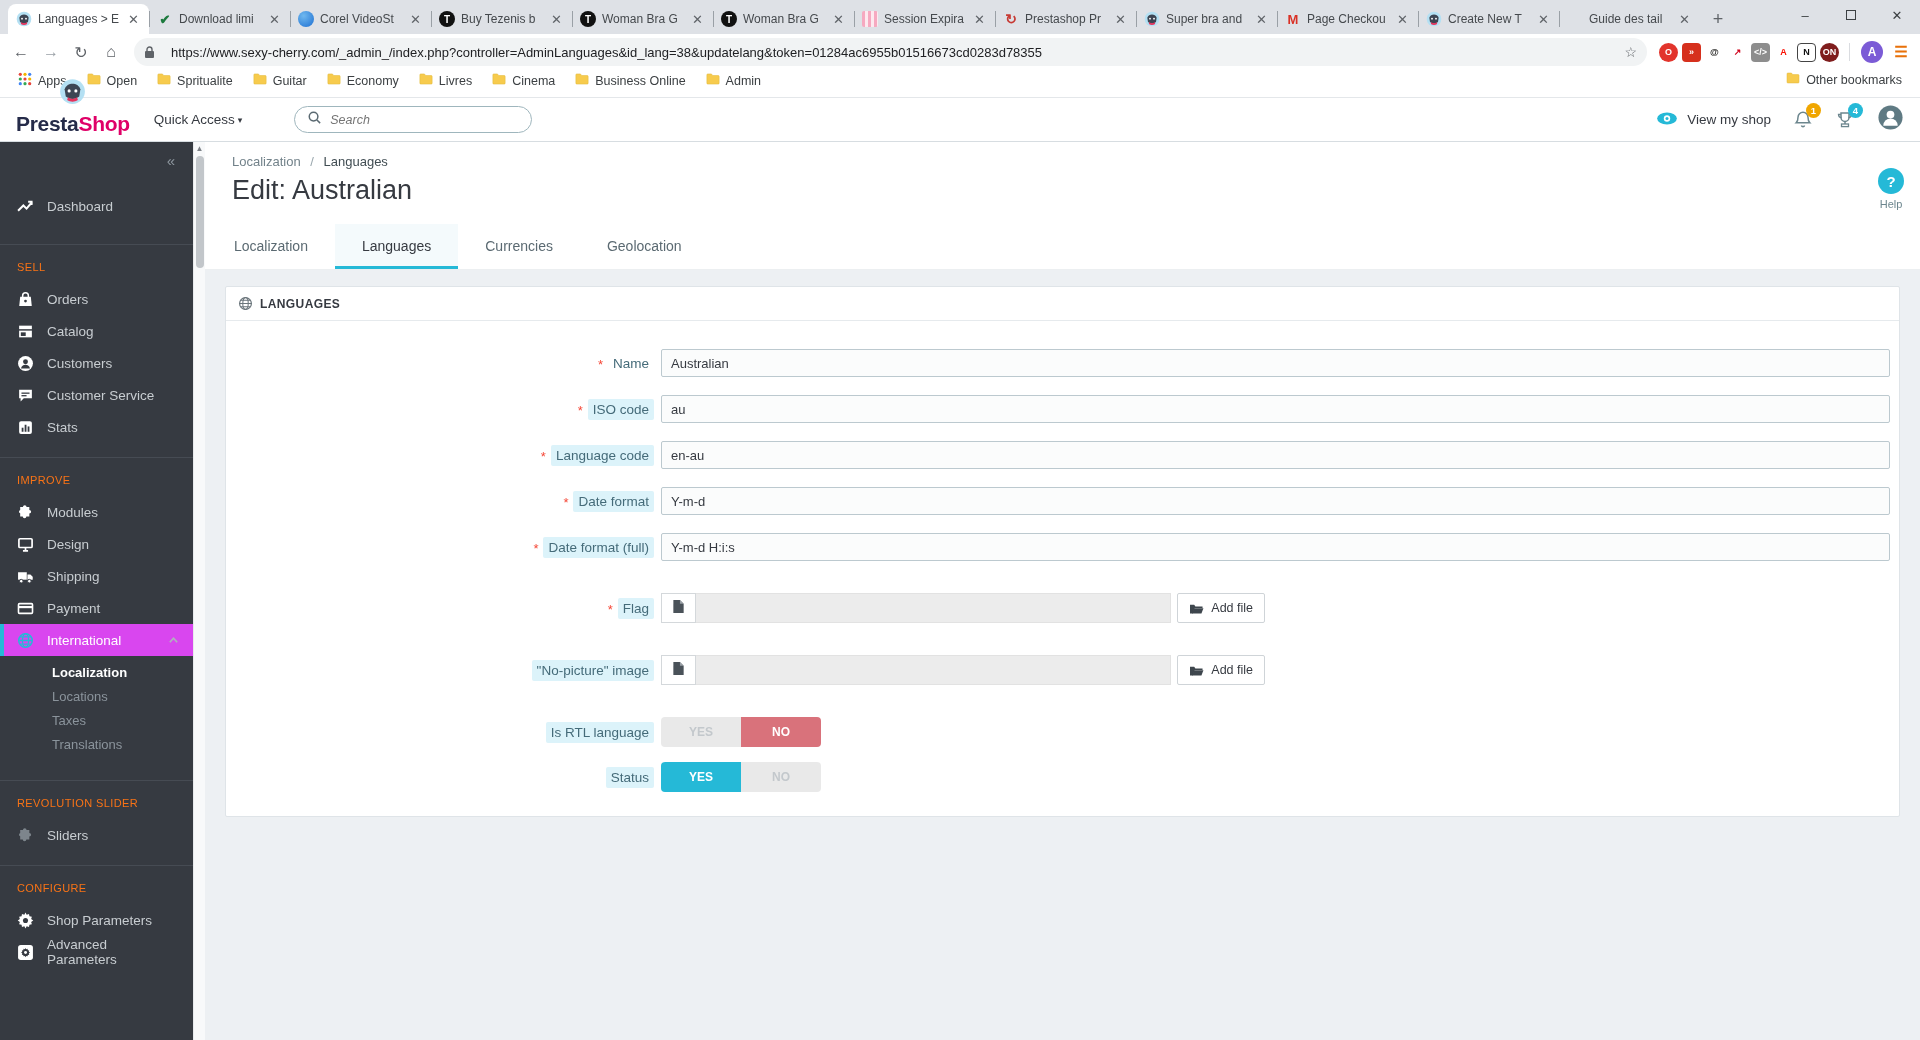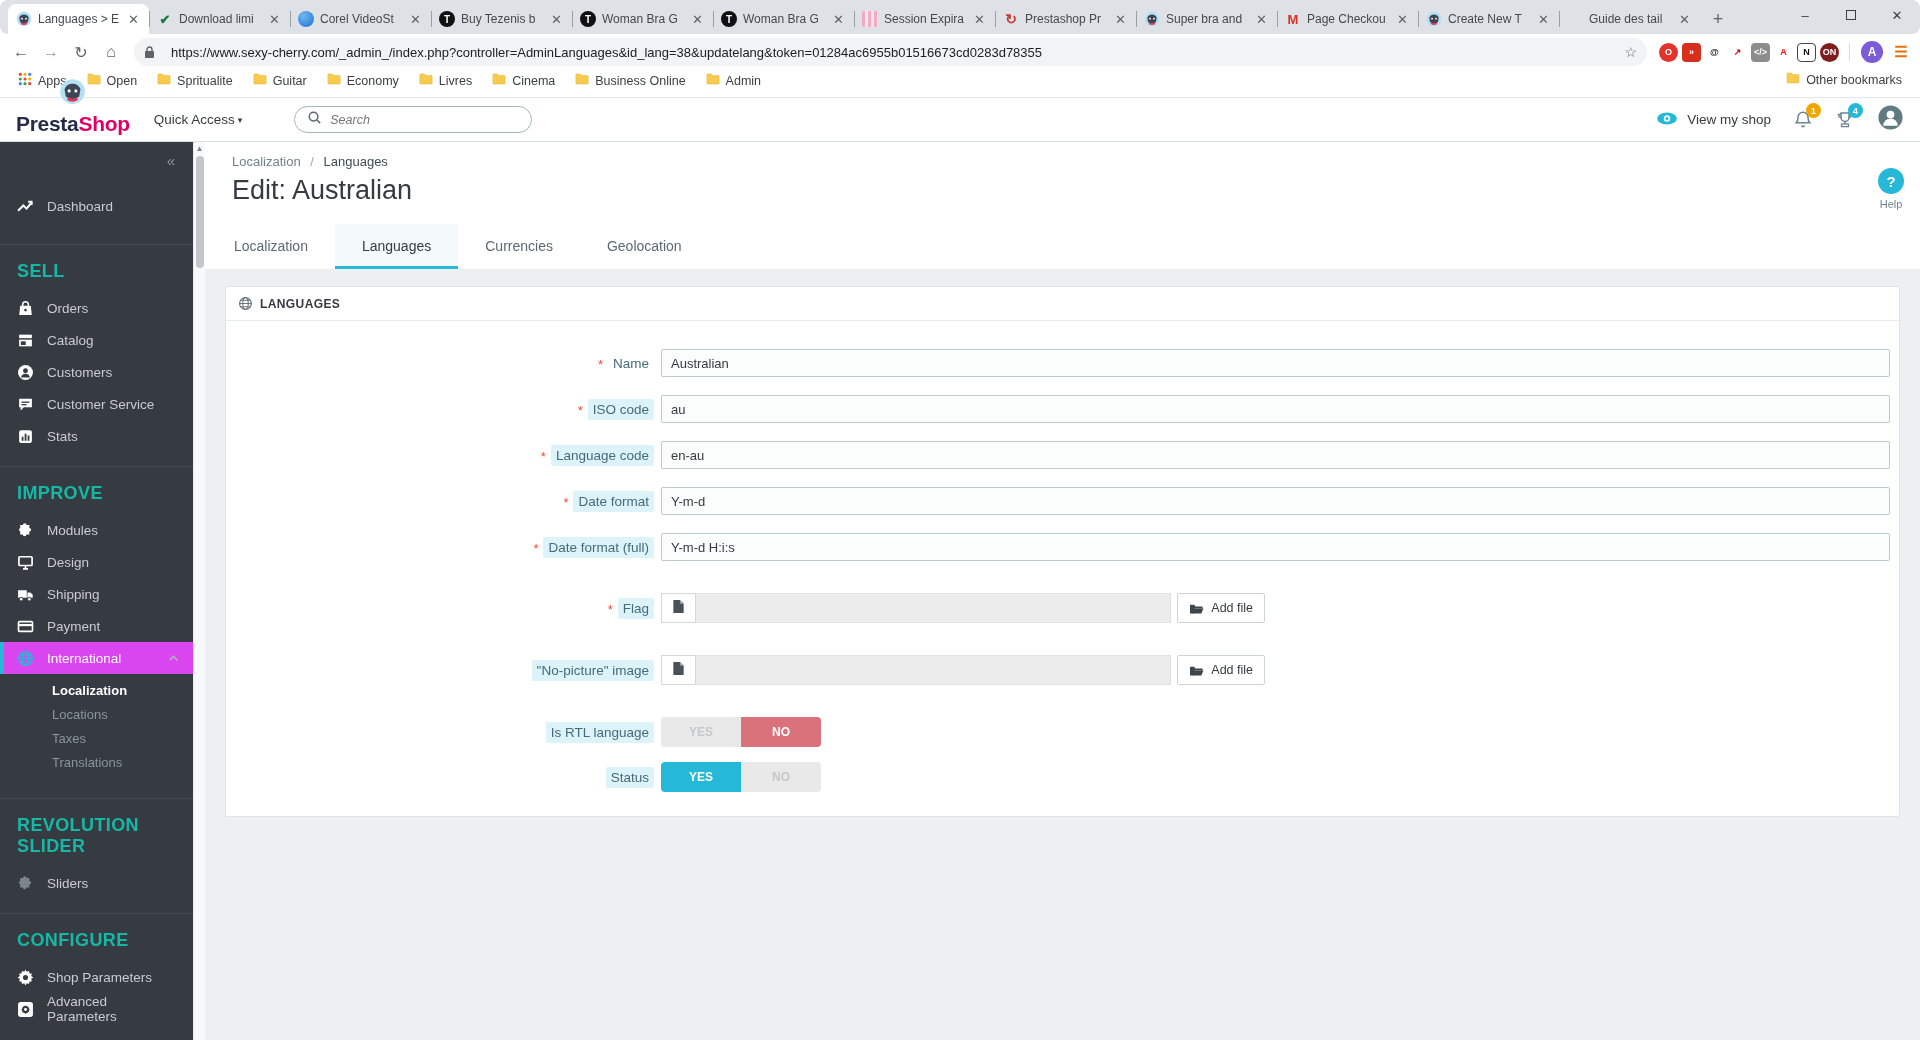--- a/index.html
+++ b/index.html
@@ -1,20 +1,20 @@
 <!DOCTYPE html>
 <html><head>
 <meta charset="utf-8">
 <style>
   * { margin:0; padding:0; box-sizing:border-box; }
   html,body { width:1920px; height:1040px; overflow:hidden; font-family:"Liberation Sans", sans-serif; }
   .screen { position:relative; width:1920px; height:1040px; background:#fff; }
 
   
-  .tabstrip { height:34px; background:#dee1e6; display:flex; align-items:flex-end; padding-left:8px;border-radius:8px; }
+  .tabstrip { height:34px; background:#dee1e6; display:flex; align-items:flex-end; padding-left:8px; }
   .tab { position:relative; width:141px; height:30px; display:flex; align-items:center; gap:6px;
          padding:0 8px; color:#45494d; font-size:12px; cursor:default; }
   .tab:not(.active):not(:first-child)::before { content:""; position:absolute; left:0; top:7px; bottom:7px; width:1px; background:#9aa0a6; }
   .tab.active { background:#fff; border-radius:8px 8px 0 0; z-index:2; }
   .tab.active::before { display:none; }
   .tab-title { flex:1; white-space:nowrap; overflow:hidden; }
   .tab-close { font-size:13px; color:#5f6368; padding:0 2px; }
   .fav { width:16px; height:16px; flex:0 0 16px; display:inline-flex; align-items:center; justify-content:center; font-size:10px; }
   .fav svg { width:16px; height:16px; }
   .fav-tcircle { background:#111; color:#fff; border-radius:50%; font-weight:bold; font-size:10px; }
@@ -80,21 +80,21 @@
   
   .ps-body { display:flex; height:898px; }
   .sidebar { width:193px; background:#363a41; color:#c8cdd1; flex:0 0 193px; overflow:hidden; font-size:13.5px; }
   .sb-collapse { height:36px; display:flex; align-items:center; justify-content:flex-end; padding-right:20px;
                  color:#8d969e; font-size:15px; letter-spacing:-2px; }
   .sb-item { height:32px; display:flex; align-items:center; gap:13px; padding:0 14px 0 17px; color:#c8cdd1; cursor:default; }
   .sb-item .icon { width:17px; height:17px; flex:0 0 17px; display:inline-flex; color:#fff; }
   .sb-item .icon svg { width:17px; height:17px; }
   .sb-dashboard { margin:12px 0 22px; }
   .sb-section { border-top:1px solid #464b53; margin-top:14px; padding-top:4px; }
-  .sb-header { color:#14b8a6; font-weight:bold; font-size:18px; letter-spacing:.4px; padding:12px 17px 10px; }
+  .sb-header { color:#f97316; font-weight:normal; font-size:11px; letter-spacing:.4px; padding:12px 17px 10px; }
   .sb-item.active-parent { background:#d946ef; color:#fff; position:relative; }
   .sb-item.active-parent::before { content:""; position:absolute; left:0; top:0; bottom:0; width:4px; background:#25b9d7; }
   .sb-item.active-parent .icon { color:#25b9d7; }
   .sb-chevron { margin-left:auto; color:#aeb5bb; display:flex; }
   .sb-chevron svg { width:11px; height:11px; }
   .submenu { padding:4px 0 10px; }
   .submenu-item { height:24px; display:flex; align-items:center; padding-left:52px; color:#8b949c; font-size:13px; }
   .submenu-item.active { color:#fff; font-weight:bold; }
 
   .scrollstrip { width:12px; flex:0 0 12px; background:#f8f9fa; border-left:1px solid #e8eaec; position:relative; }

